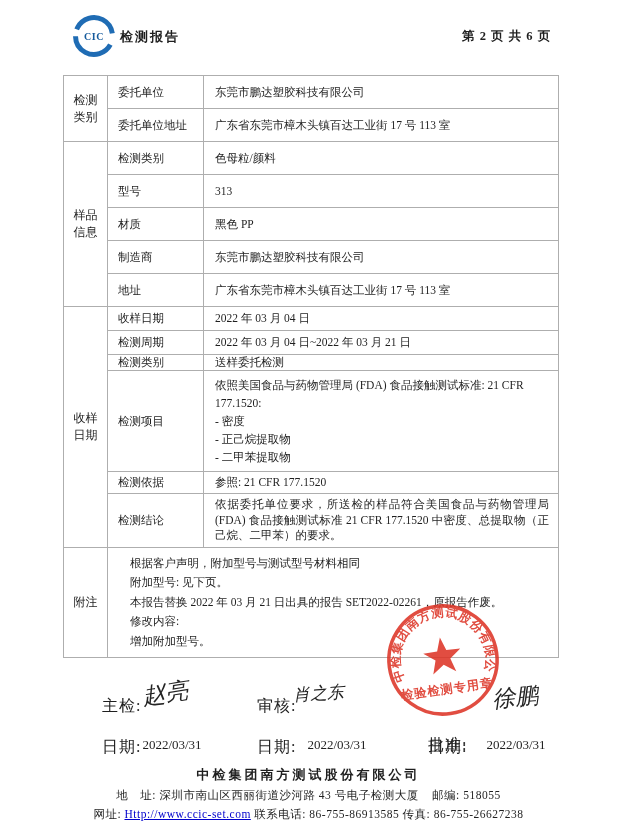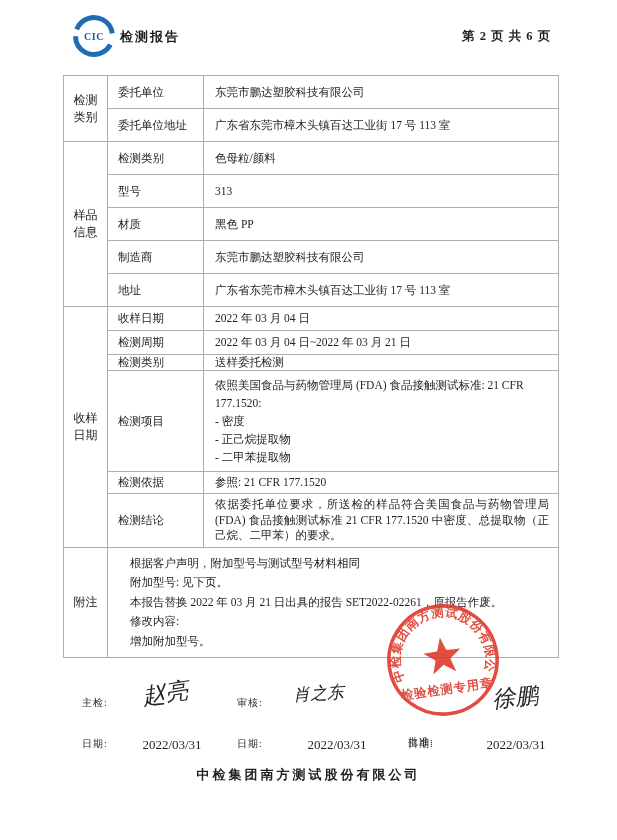--- a/index.html
+++ b/index.html
@@ -21,21 +21,21 @@
   td.field { padding-left:10px; }
   td.value { padding-left:11px; padding-right:6px; }
   tr.r33 { height:33px; } tr.r24 { height:24px; } tr.r25 { height:14px; }
   tr.rproj { height:96px; } tr.r22 { height:22px; } tr.rconc { height:48px; } 
   td.multiline { padding:5px 6px 5px 11px; vertical-align:top; }
   td.multiline .ln { line-height:18px; white-space:nowrap; }
   td.conclusion { padding:3px 9px 3px 11px; line-height:15.5px; text-align:justify; }
   td.notes { padding:6px 8px 6px 11px; vertical-align:top; }
   td.notes .ln { line-height:19.5px; white-space:nowrap;margin-left:11px; }
   
-  .sig-label { position:absolute; font-size:10px; letter-spacing:1px; white-space:nowrap; }
+  .sig-label { position:absolute; font-size:16px; letter-spacing:1px; white-space:nowrap;margin-left:20px; }
   .sig-name  { position:absolute; font-size:23px; font-style:italic; white-space:nowrap; color:#242424;
                font-family:"DejaVu Serif","Liberation Serif",serif; }
   .date-val  { position:absolute; font-size:13px; width:92px; text-align:center; white-space:nowrap; }
   
   .stamp { position:absolute; left:384px; top:601px; width:118px; height:118px; opacity:0.88; }
   
   .footer { position:absolute; left:0; top:766px; width:617px; text-align:center; }
   .footer .company { font-size:13px; font-weight:bold; letter-spacing:3px; }
   .footer .line { font-size:11.5px; margin-top:4px; letter-spacing:0.5px; }
   .footer a.url { color:#0000cc; text-decoration:underline; }
@@ -159,15 +159,29 @@
       <text font-size="12.6" fill="#dd3527" letter-spacing="0.6" font-family="Liberation Serif, serif" font-weight="bold">
         <textPath href="#sealArc" startOffset="0">中检集团南方测试股份有限公司</textPath>
       </text>
       <polygon fill="#dd3527" points="60,37 64.7,50.5 79,50.8 67.6,59.5 71.8,73.2 60,65 48.2,73.2 52.4,59.5 41,50.8 55.3,50.5"></polygon>
       <text x="60" y="94" text-anchor="middle" font-size="12.5" fill="#dd3527" font-weight="bold" letter-spacing="1" font-family="Liberation Serif, serif">检验检测专用章</text>
     </g>
   </svg>
 
   <div class="footer">
     <div class="company">中检集团南方测试股份有限公司</div>
+    <div class="line">
+      <span>地　址:</span>
+      <span>深圳市南山区西丽街道沙河路 43 号电子检测大厦</span><span class="sp"></span>
+      <span>邮编:</span>
+      <span>518055</span>
+    </div>
+    <div class="line">
+      <span>网址:</span>
+      <a class="url" href="#">Http://www.ccic-set.com</a>
+      <span>联系电话:</span>
+      <span>86-755-86913585</span>
+      <span>传真:</span>
+      <span>86-755-26627238</span>
+    </div>
   </div>
 
 </div>
 
 </body></html>

